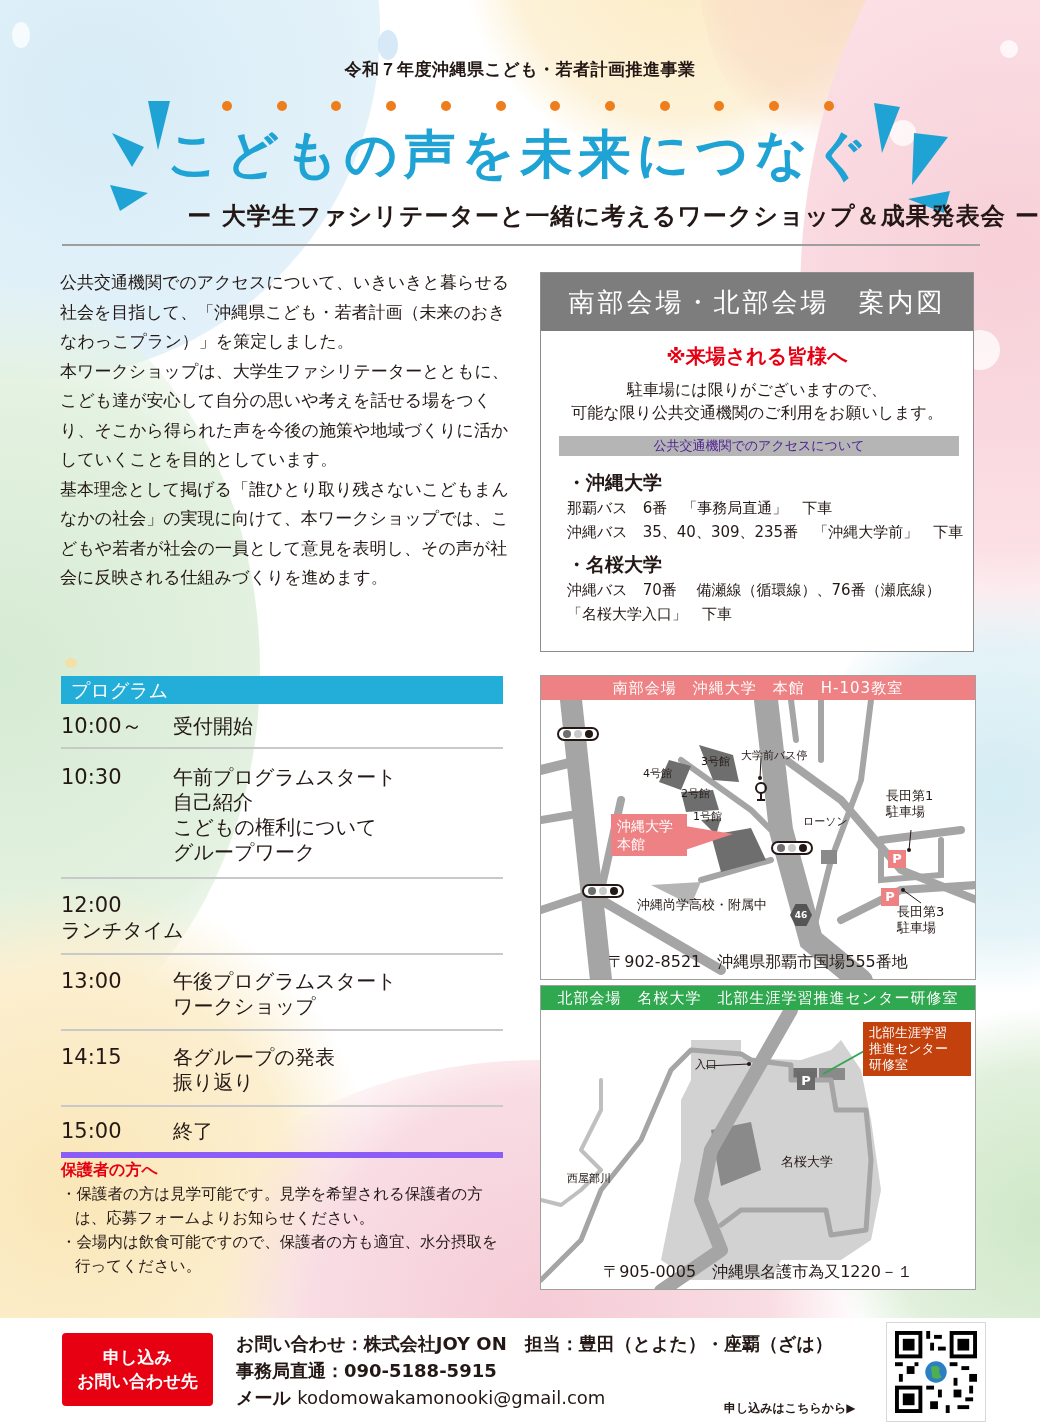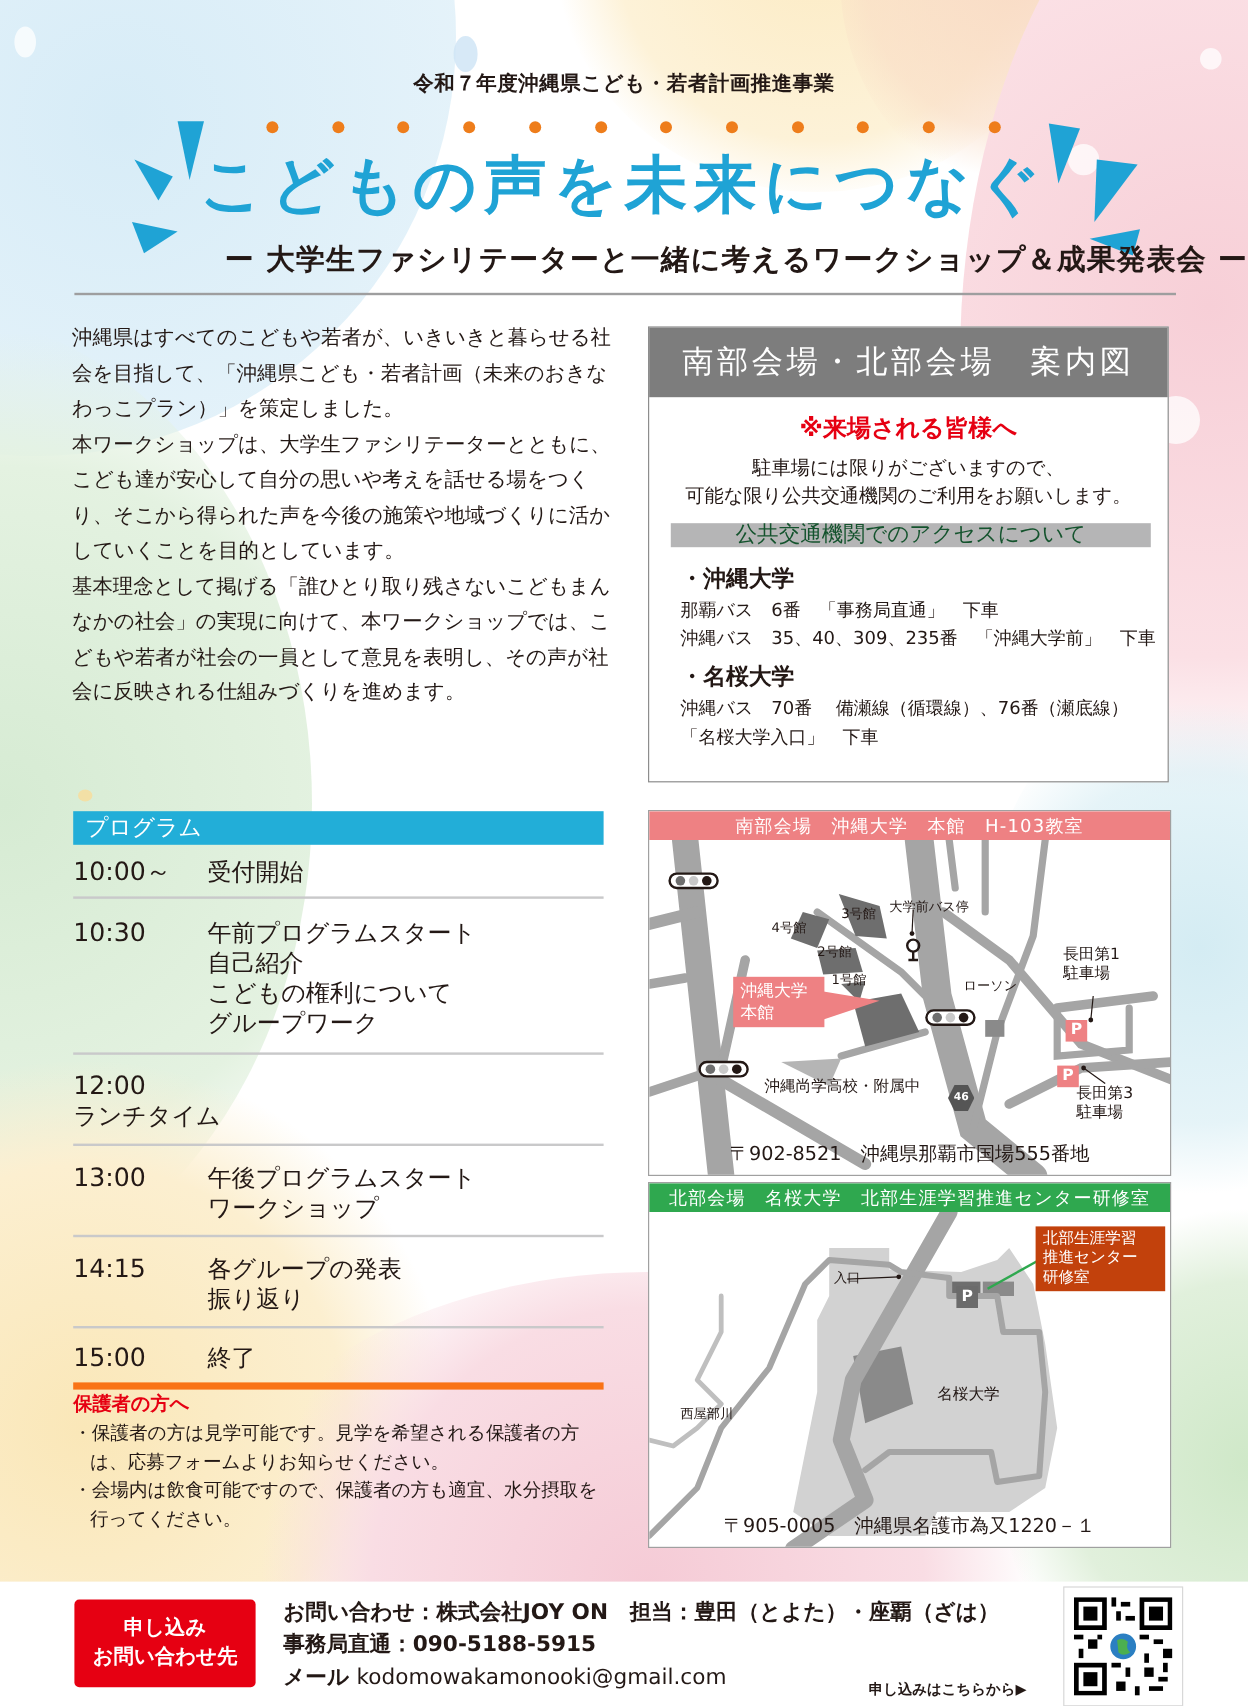--- a/index.html
+++ b/index.html
@@ -37,31 +37,31 @@
 
   
   .intro { position: absolute; top: 268px; left: 60px; width: 450px; font-size: 17px; line-height: 29.5px; color: #231815; }
   .intro p { margin: 0; }
 
   
   .access { position: absolute; top: 272px; left: 540px; width: 434px; height: 380px; border: 1px solid #8d8d8d; background: #ffffff; }
   .access-head { background: #7d7d7d; color: #ffffff; font-size: 26px; text-align: center; height: 58px; line-height: 58px; letter-spacing: 3px; }
   .notice-title { color: #e60012; font-weight: bold; font-size: 20px; text-align: center; margin-top: 12px; }
   .notice-body { text-align: center; font-size: 16px; line-height: 23px; margin-top: 8px; color: #231815; }
-  .access-bar { margin: 12px 14px 0 18px; background: #b5b5b6; text-align: center; font-size: 18px; height: 20px; line-height: 20px; color: #14532d; }
+  .access-bar { margin: 12px 14px 0 18px; background: #b5b5b6; text-align: center; font-size: 13px; height: 20px; line-height: 20px; color: #4c1d95; }
   .uni-block { padding-left: 26px; margin-top: 12px; }
   .uni-name { font-size: 19px; font-weight: bold; color: #231815; line-height: 28px; }
   .uni-line { font-size: 15px; line-height: 24px; color: #231815; }
   .uni-block2 { padding-left: 26px; margin-top: 6px; }
 
   
   .program { position: absolute; top: 676px; left: 61px; width: 442px; }
   .prog-head { background: #22aed8; color: #ffffff; font-size: 19px; height: 28px; line-height: 28px; padding-left: 10px; }
   .prog-row { display: flex; border-bottom: 2px solid #c9c9ca; padding: 8px 0 8px 0; }
-  .prog-row.last { border-bottom: 6px solid #f97316; align-items: flex-end; }
+  .prog-row.last { border-bottom: 6px solid #8b5cf6; align-items: flex-end; }
   .prog-time { width: 112px; font-size: 21px; line-height: 25px; color: #231815; padding-left: 0; }
   .prog-items { font-size: 20px; line-height: 25px; color: #231815; }
   .prog-items div { white-space: nowrap; }
 
   .guardian { position: absolute; top: 1158px; left: 61px; width: 450px; }
   .guardian-title { color: #e60012; font-weight: bold; font-size: 16px; line-height: 24px; }
   .guardian-item { font-size: 15.5px; line-height: 24px; color: #231815; padding-left: 14px; text-indent: -14px; }
 
   
   .map { position: absolute; left: 540px; width: 436px; background: #ffffff; border: 1px solid #a0a0a0; overflow: hidden; }
@@ -143,21 +143,21 @@
     <polygon points="14,8 40,12 22,58" fill="#1fa3d5"></polygon>
     <polygon points="54,38 88,42 52,90" fill="#1fa3d5"></polygon>
     <polygon points="48,104 90,96 84,118" fill="#1fa3d5"></polygon>
   </svg>
 
   <div class="main-title">こどもの声を未来につなぐ</div>
   <div class="subtitle">ー 大学生ファシリテーターと一緒に考えるワークショップ＆成果発表会 ー</div>
   <div class="header-rule"></div>
 
   <div class="intro">
-    <p>沖縄県はすべてのこどもや若者が、いきいきと暮らせる社会を目指して、「沖縄県こども・若者計画（未来のおきなわっこプラン）」を策定しました。</p>
+    <p>公共交通機関でのアクセスについて、いきいきと暮らせる社会を目指して、「沖縄県こども・若者計画（未来のおきなわっこプラン）」を策定しました。</p>
     <p>本ワークショップは、大学生ファシリテーターとともに、こども達が安心して自分の思いや考えを話せる場をつくり、そこから得られた声を今後の施策や地域づくりに活かしていくことを目的としています。</p>
     <p>基本理念として掲げる「誰ひとり取り残さないこどもまんなかの社会」の実現に向けて、本ワークショップでは、こどもや若者が社会の一員として意見を表明し、その声が社会に反映される仕組みづくりを進めます。</p>
   </div>
 
   <div class="access">
     <div class="access-head">南部会場・北部会場　案内図</div>
     <div class="notice-title">※来場される皆様へ</div>
     <div class="notice-body">
       <div>駐車場には限りがございますので、</div>
       <div>可能な限り公共交通機関のご利用をお願いします。</div>

